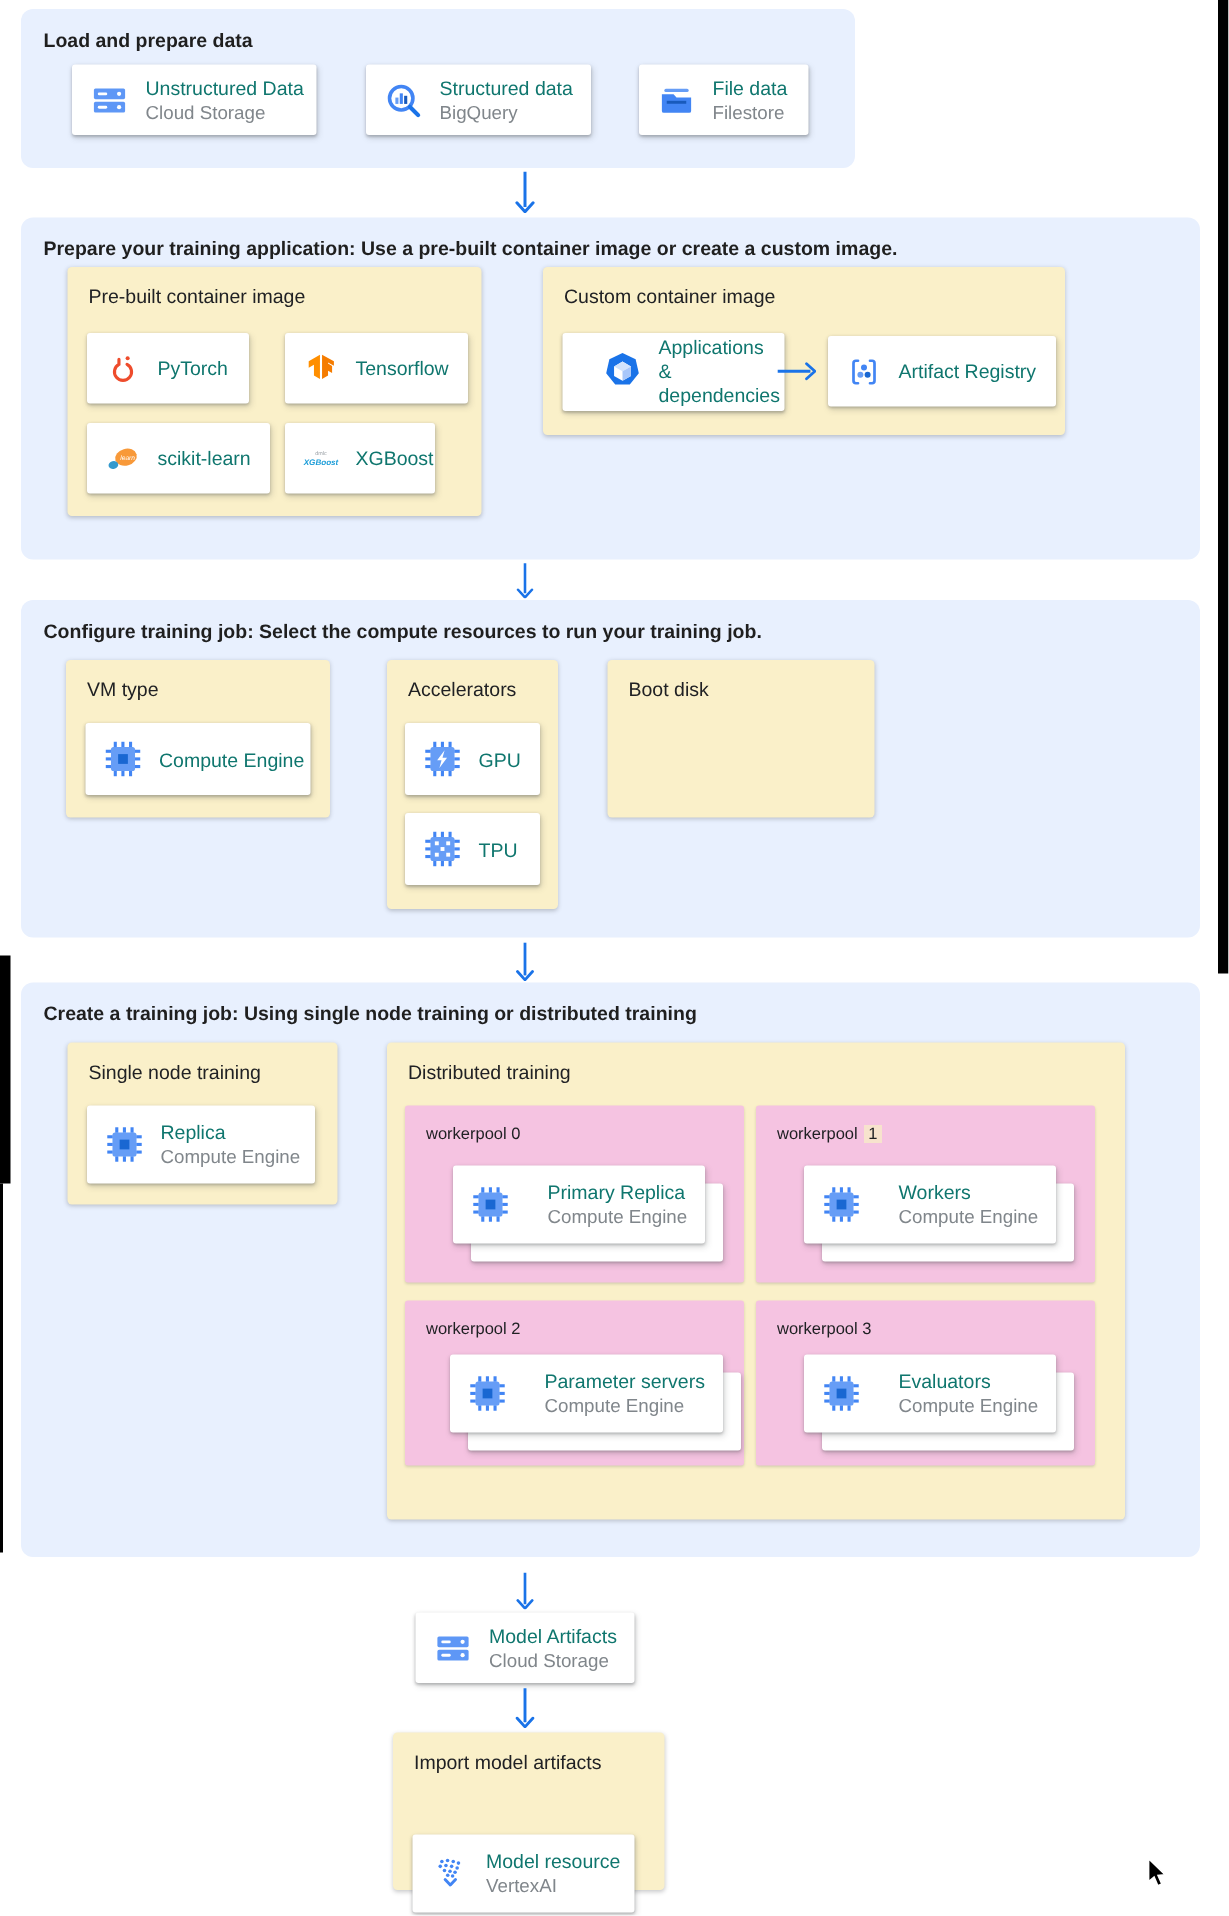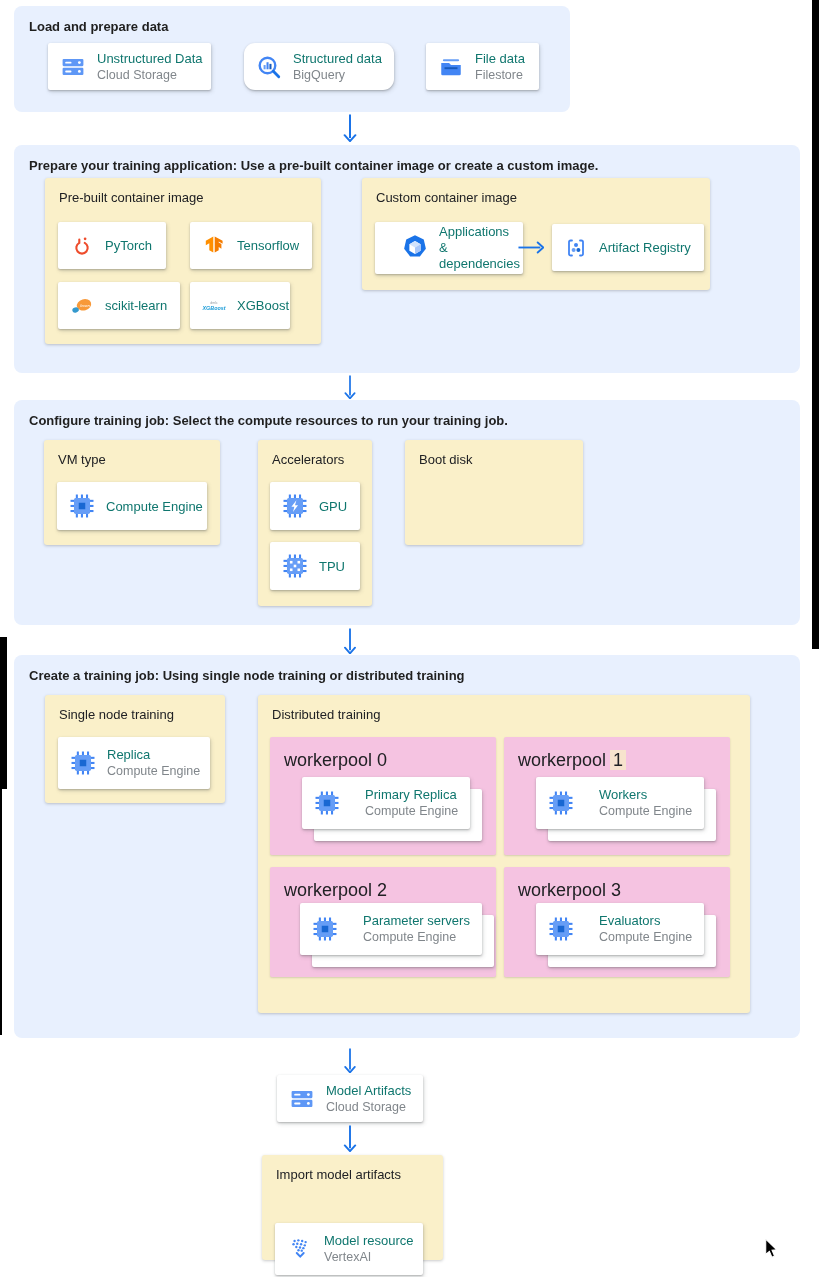--- a/index.html
+++ b/index.html
@@ -29,21 +29,21 @@
     box-shadow:0 1px 2px rgba(60,64,67,.3), 1px 2px 4px rgba(60,64,67,.18);
     display:flex; align-items:center; gap:25px; padding:0 12px; box-sizing:border-box;
     width:fit-content;
   }
   .icon { width:26px; height:26px; flex:none; }
   .icon-sm { width:24px; height:24px; flex:none; }
   .card-text { display:flex; flex-direction:column; line-height:16px; }
   .card-title { font-size:13px; color:#0f766e; white-space:nowrap; }
   .card-sub { font-size:12.5px; color:#80868B; white-space:nowrap; }
   .wp { position:absolute; background:#F5C3E1; border-radius:2px; box-shadow:0 1px 2px rgba(60,64,67,.2); }
-  .wp-label { position:absolute; left:14px; top:13px; font-size:18px; color:#202124; }
+  .wp-label { position:absolute; left:14px; top:13px; font-size:11px; color:#202124; }
   .wp-label .hl { background:#F7E3CD; padding:0 3px; margin-left:4px; }
   .wp-label .hl:empty { display:none; }
   .stack { position:absolute; }
   .stack-back {
     position:absolute; left:12px; top:12px; width:100%; height:100%; z-index:0;
     background:#fff; border-radius:2px;
     box-shadow:0 1px 2px rgba(60,64,67,.3), 1px 2px 4px rgba(60,64,67,.18);
   }
   .arrow { position:absolute; }
   .bar { position:absolute; background:#000; }
@@ -182,21 +182,21 @@
 
   <div class="card" style="left:34px; top:37px; width:163px; height:47px;">
     <svg class="icon">
         <use href="#sym-storage"></use>
       </svg>
     <div class="card-text">
       <span class="card-title">Unstructured Data</span>
       <span class="card-sub">Cloud Storage</span>
     </div>
   </div>
-  <div class="card" style="left:230px; top:37px; width:150px; height:47px;border-radius:11px;">
+  <div class="card" style="left:230px; top:37px; width:150px; height:47px;">
     <svg class="icon">
         <use href="#sym-bigquery"></use>
       </svg>
     <div class="card-text">
       <span class="card-title">Structured data</span>
       <span class="card-sub">BigQuery</span>
     </div>
   </div>
   <div class="card" style="left:412px; top:37px; width:113px; height:47px;">
     <svg class="icon">

